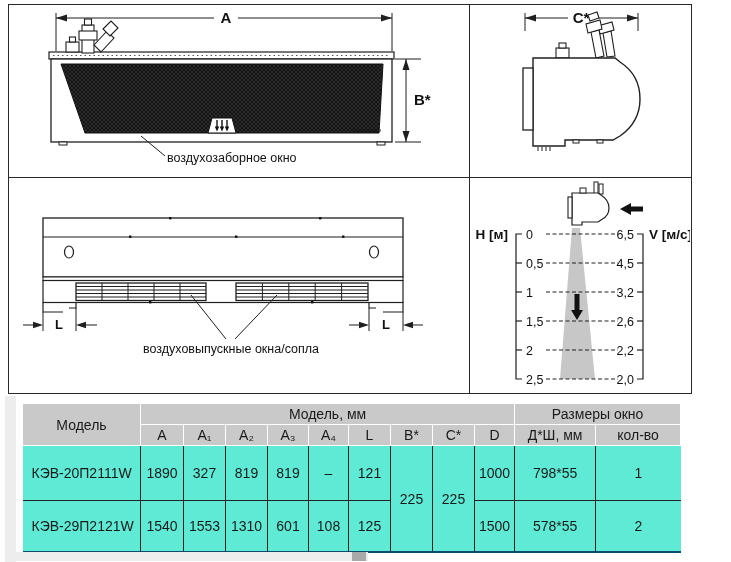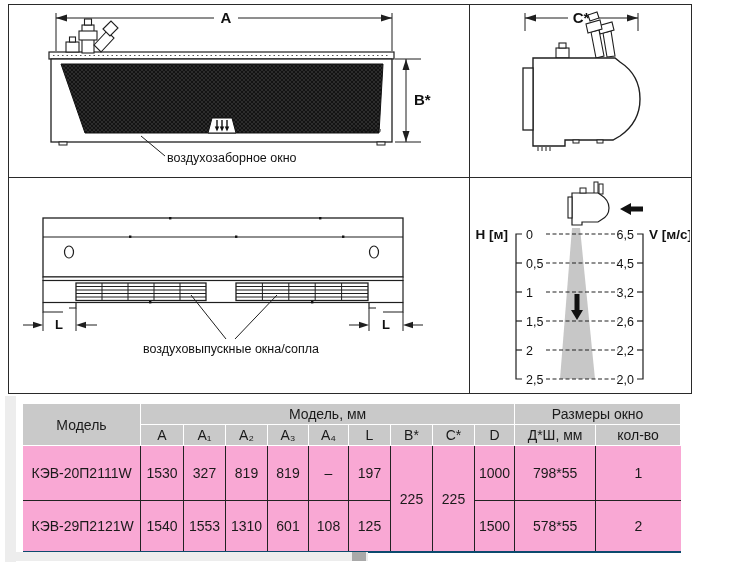--- a/index.html
+++ b/index.html
@@ -20,21 +20,21 @@
   .dimtxt{font-weight:bold;font-size:15px;}
   .lbl{font-size:12.5px;}
   .tick{font-size:12.5px;}
   .axis{font-weight:bold;font-size:13.5px;}
 
   
   table.spec{position:absolute;left:22px;top:403px;width:658px;border-collapse:collapse;
              table-layout:fixed;font-size:14px;}
   .spec td{padding:0;text-align:center;vertical-align:middle;overflow:hidden;}
   .spec .hc{background:#c9c9c9;border:1px solid #fff;height:20px;}
-  .spec .bodyrow td{background:#f9a8d4;border-left:1.4px solid #222;}
+  .spec .bodyrow td{background:#5eead4;border-left:1.4px solid #222;}
   .spec .bodyrow td.first{border-left:none;text-align:left;padding-left:9px;}
   .spec tr.r1 td{height:54px;}
   .spec tr.r2 td{height:50px;border-top:1.4px solid #222;}
   .spec tr.r2 td, .spec td.merged{border-bottom:2px solid #0c4a6e;}
   .spec tr.r1 td.last, .spec tr.r2 td.last{border-right:none;}
 
   
   #leftstrip{left:5px;top:396px;width:11px;height:166px;background:#ededed;}
   #hscroll{left:14px;top:552px;width:354px;height:9px;background:#ededed;}
   #hthumb{position:absolute;left:338px;top:0;width:14px;height:9px;background:#a9a9a9;}
@@ -307,26 +307,26 @@
     <td class="hc">A₄</td>
     <td class="hc">L</td>
     <td class="hc">B*</td>
     <td class="hc">C*</td>
     <td class="hc">D</td>
     <td class="hc">Д*Ш, мм</td>
     <td class="hc">кол-во</td>
   </tr>
   <tr class="bodyrow r1">
     <td class="first">КЭВ-20П2111W</td>
-    <td>1530</td>
+    <td>1890</td>
     <td>327</td>
     <td>819</td>
     <td>819</td>
     <td>–</td>
-    <td>197</td>
+    <td>121</td>
     <td rowspan="2" class="merged">225</td>
     <td rowspan="2" class="merged">225</td>
     <td>1000</td>
     <td>798*55</td>
     <td class="last">1</td>
   </tr>
   <tr class="bodyrow r2">
     <td class="first">КЭВ-29П2121W</td>
     <td>1540</td>
     <td>1553</td>

